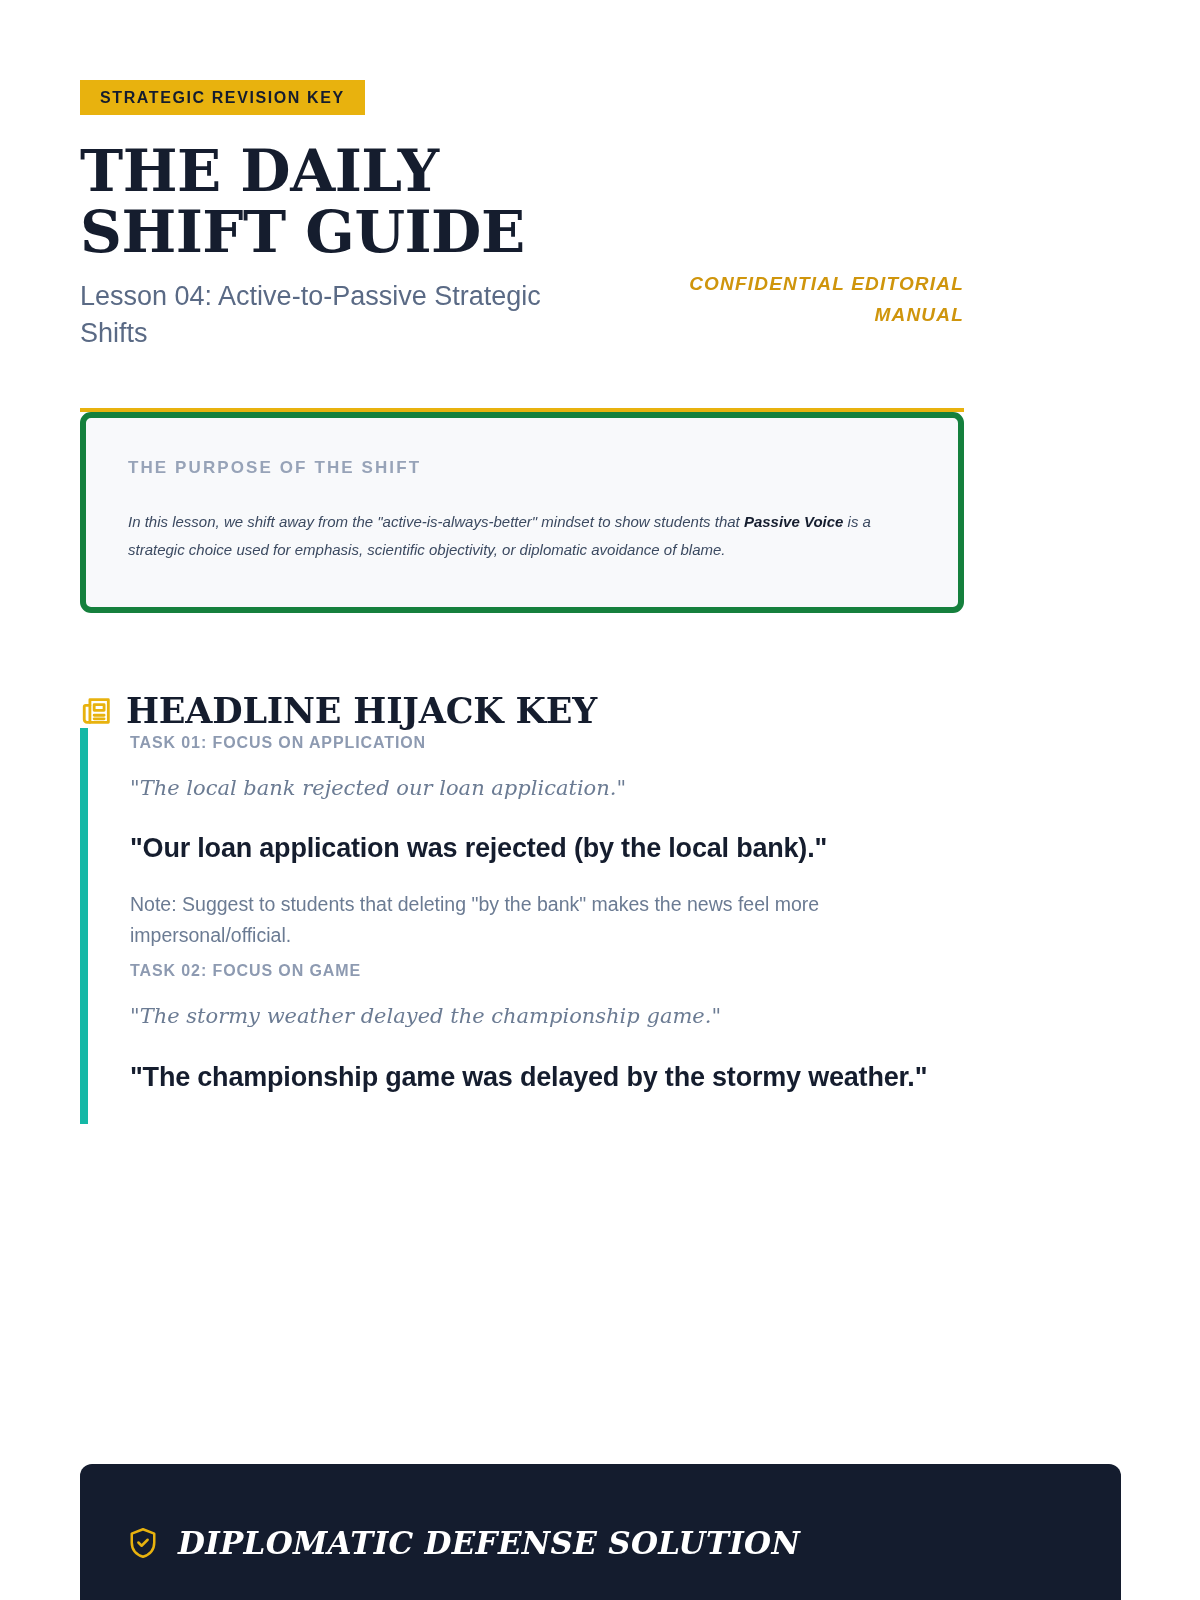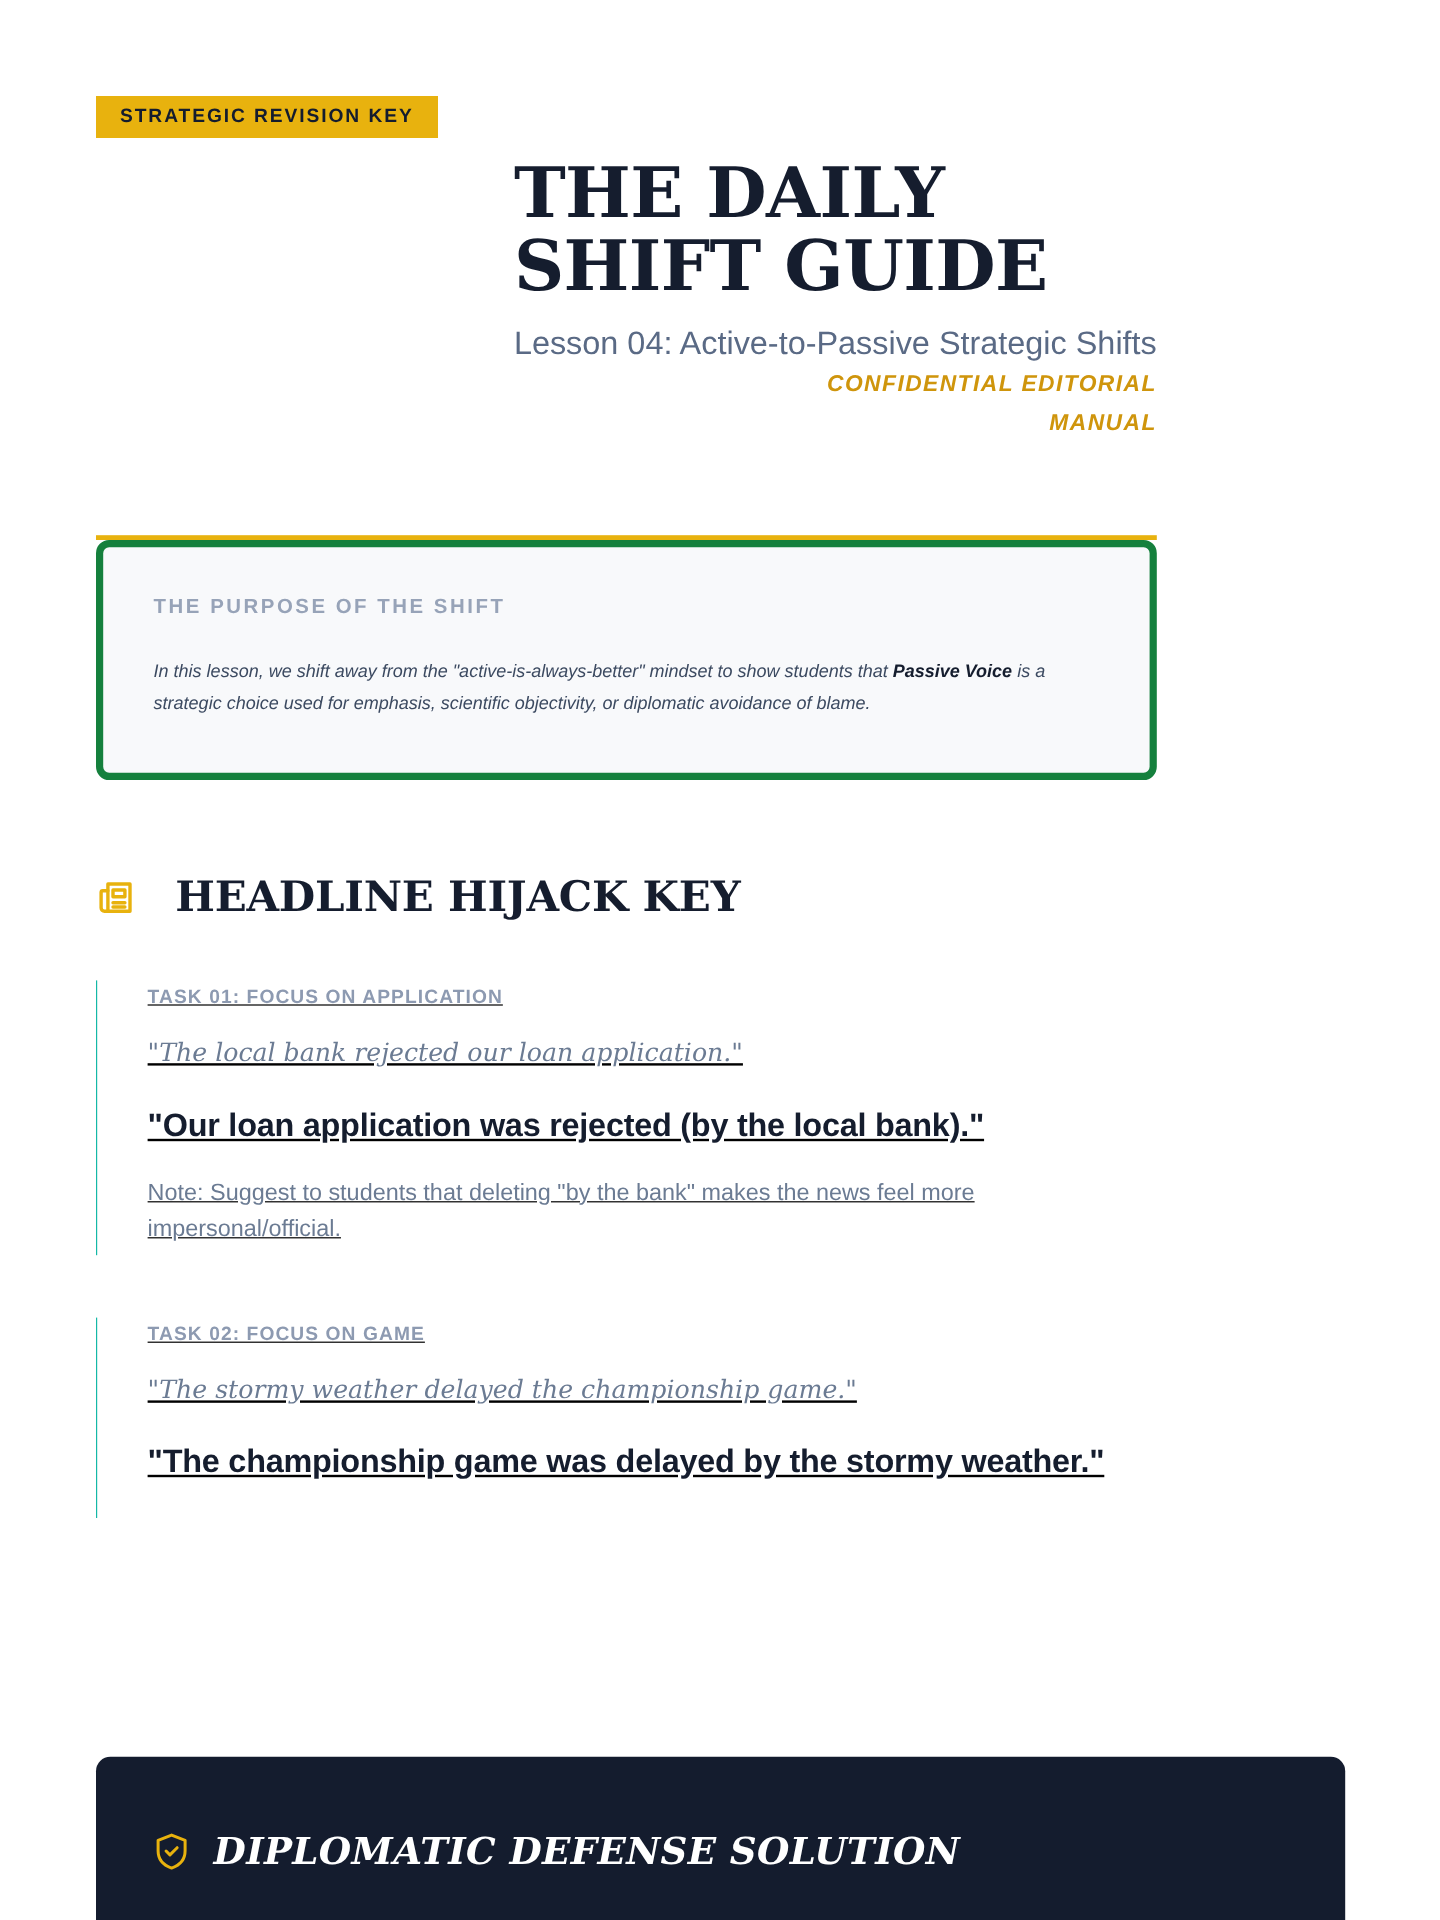--- a/index.html
+++ b/index.html
@@ -31,22 +31,21 @@
     font-weight: bold;
     letter-spacing: 1.6px;
     padding: 10px 20px 9px 20px;
     line-height: 1;
   }
 
   .title-row {
     display: flex;
     align-items: flex-end;
     justify-content: center;
-    margin-top: 16px;
-    flex-direction: column;
+    margin-top: 26px;
   }
   .title-left { max-width: 640px; }
 
   .doc-title {
     font-family: "DejaVu Serif", "Liberation Serif", serif;
     font-weight: bold;
     font-size: 58px;
     line-height: 1.06;
     color: #151d2e;
     letter-spacing: -0.5px;
@@ -102,39 +101,37 @@
   }
   .purpose-body b {
     font-weight: bold;
     color: #151d2e;
   }
 
   
   .section-head {
     display: flex;
     align-items: center;
-    gap: 32px;
+    gap: 12px;
     margin-top: 80px;
   }
   .section-icon { width: 34px; height: 34px; display: block; flex: 0 0 auto; }
   .section-title {
     font-family: "DejaVu Serif", "Liberation Serif", serif;
     font-weight: bold;
     font-size: 35px;
     color: #151d2e;
     letter-spacing: -0.2px;
     line-height: 1;
   }
 
   
   .task {
-    border-left: 1px solid #14b8a6;
+    border-left: 8px solid #14b8a6;
     padding: 6px 0 6px 42px;
-    margin-top: 52px;
-    text-decoration: underline;
   }
   .task:first-of-type { margin-top: 60px; }
 
   .task-label {
     font-size: 16px;
     font-weight: bold;
     letter-spacing: 0.9px;
     color: #8d9ab1;
     margin-bottom: 22px;
   }

